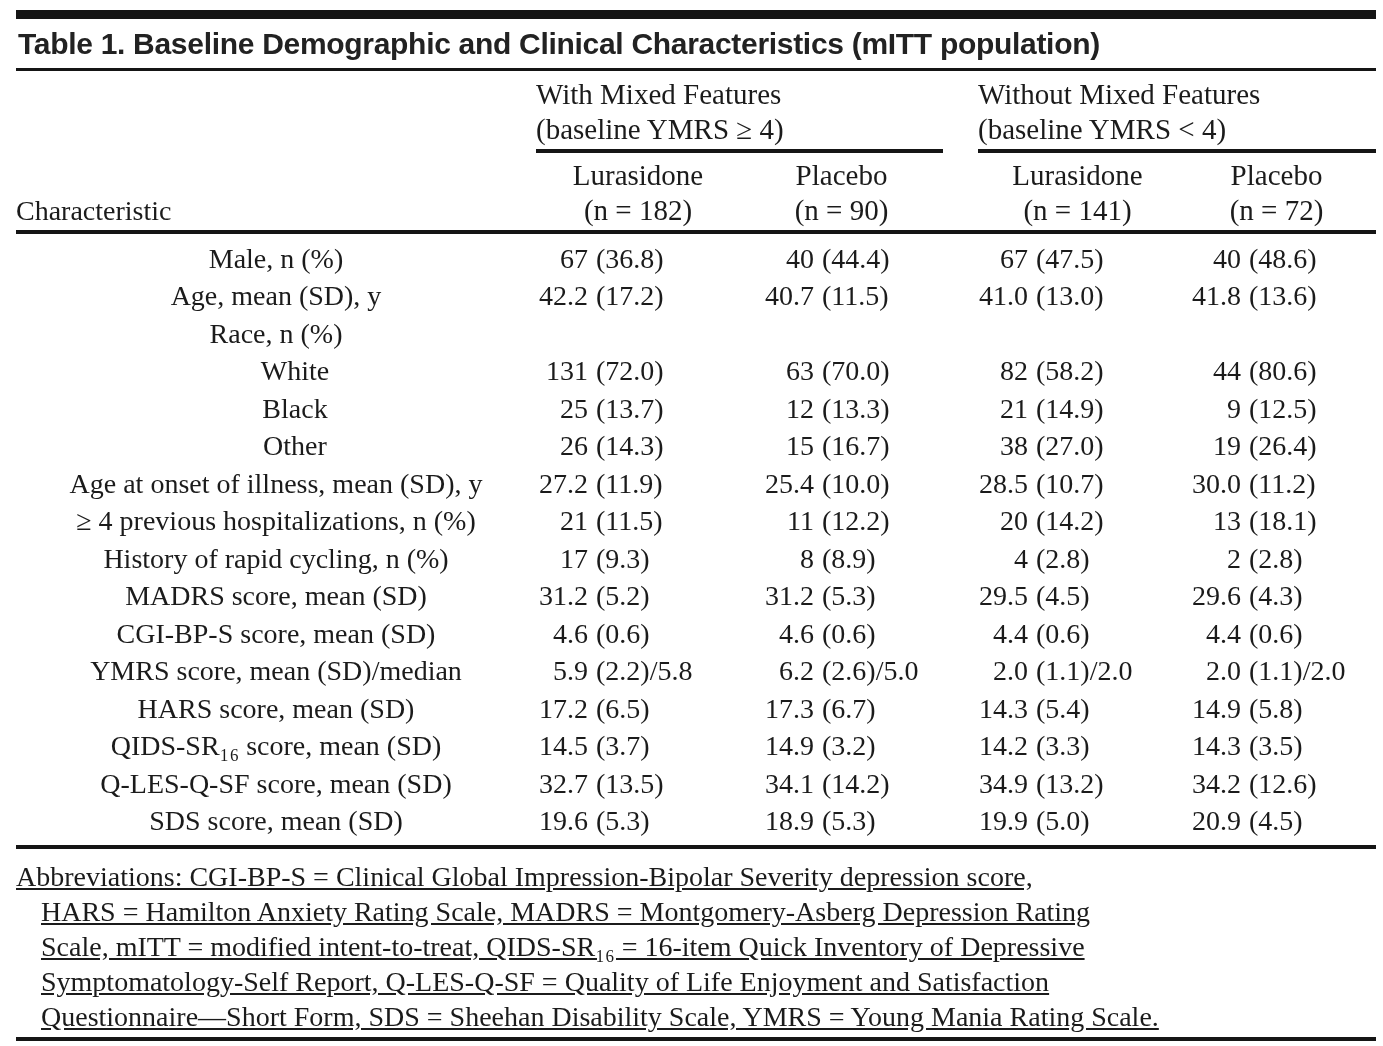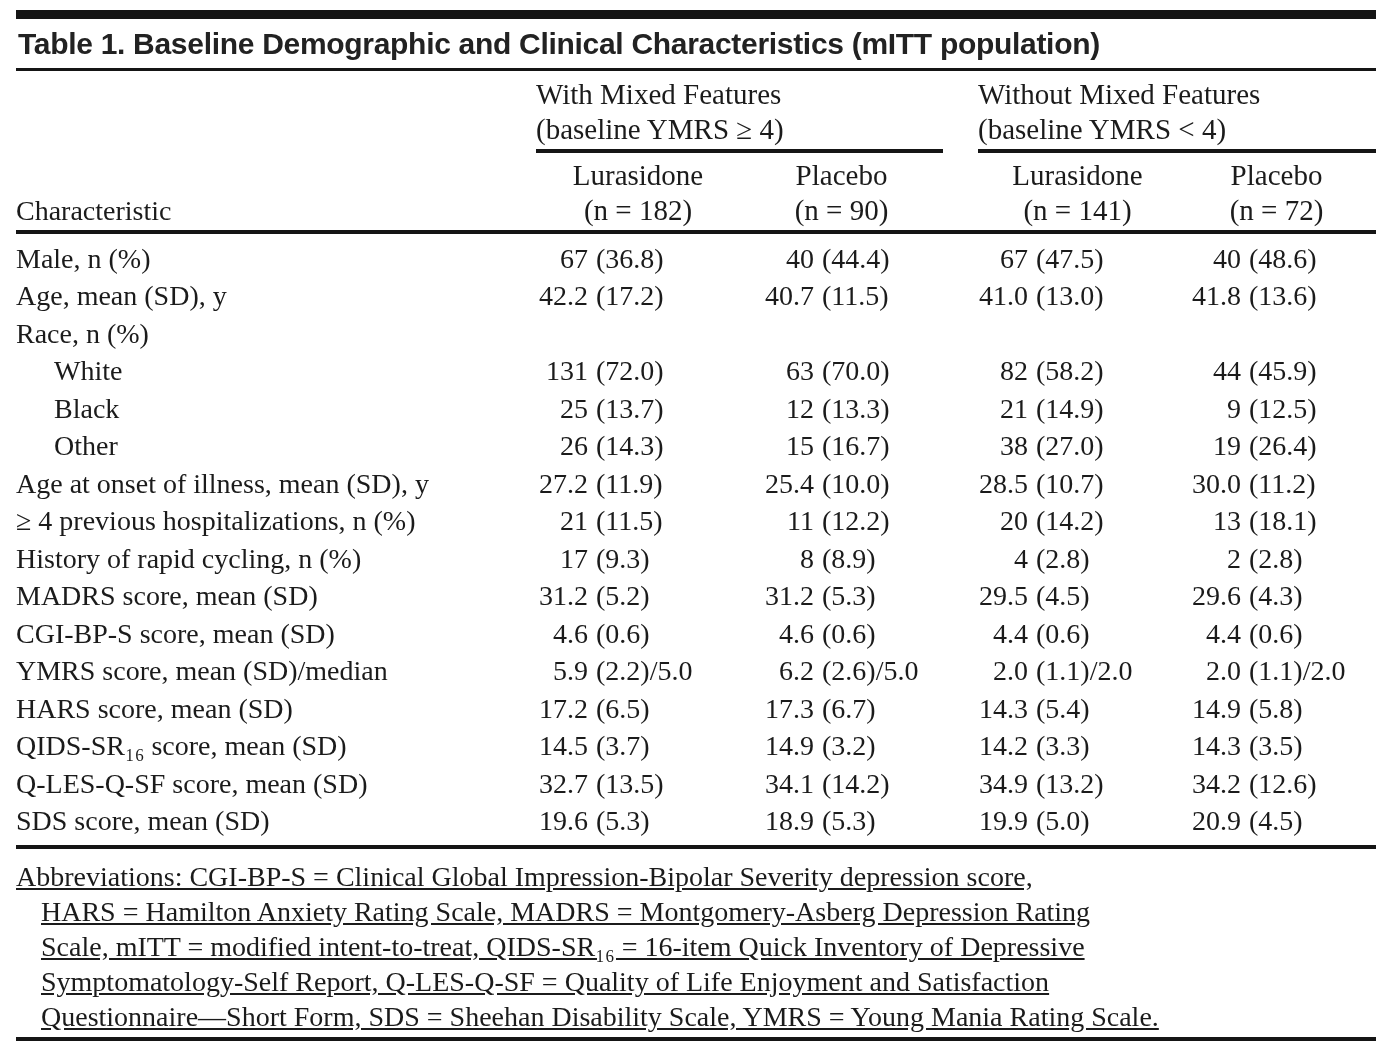--- a/index.html
+++ b/index.html
@@ -21,21 +21,21 @@
   
   .hdr-cols{display:grid;grid-template-columns:520px 204px 203px 35px 199px 1fr;
             padding-top:5px;border-bottom:4px solid #151515;}
   .hcol{text-align:center;font-size:29px;line-height:35px;padding-bottom:2px;}
   .hc-label{align-self:end;font-size:28px;line-height:35px;padding-bottom:2px;}
 
   
   .tbody{padding:6px 0 5px 0;border-bottom:4px solid #151515;}
   .trow{display:grid;grid-template-columns:520px 204px 203px 35px 199px 1fr;
         height:37.5px;align-items:center;font-size:28px;}
-  .rlabel{white-space:nowrap;}
+  .rlabel{white-space:nowrap;text-align:center;}
   .rlabel.indent{padding-left:38px;}
   .cell{display:flex;white-space:nowrap;align-items:baseline;}
   .vn{display:inline-block;text-align:right;}
   .c2 .vn{width:52px;}
   .c3 .vn{width:74px;}
   .c4 .vn{width:50px;}
   .c5 .vn{width:64px;}
   .vr{margin-left:8px;}
 
   
@@ -157,21 +157,21 @@
           <span class="vn">63</span>
           <span class="vr">(70.0)</span>
         </div>
         <div class="gapcol"></div>
         <div class="cell c4">
           <span class="vn">82</span>
           <span class="vr">(58.2)</span>
         </div>
         <div class="cell c5">
           <span class="vn">44</span>
-          <span class="vr">(45.9)</span>
+          <span class="vr">(80.6)</span>
         </div>
       </div>
       <div class="trow">
         <div class="rlabel indent">Black</div>
         <div class="cell c2">
           <span class="vn">25</span>
           <span class="vr">(13.7)</span>
         </div>
         <div class="cell c3">
           <span class="vn">12</span>
@@ -304,21 +304,21 @@
         </div>
         <div class="cell c5">
           <span class="vn">4.4</span>
           <span class="vr">(0.6)</span>
         </div>
       </div>
       <div class="trow">
         <div class="rlabel">YMRS score, mean (SD)/median</div>
         <div class="cell c2">
           <span class="vn">5.9</span>
-          <span class="vr">(2.2)/5.0</span>
+          <span class="vr">(2.2)/5.8</span>
         </div>
         <div class="cell c3">
           <span class="vn">6.2</span>
           <span class="vr">(2.6)/5.0</span>
         </div>
         <div class="gapcol"></div>
         <div class="cell c4">
           <span class="vn">2.0</span>
           <span class="vr">(1.1)/2.0</span>
         </div>

